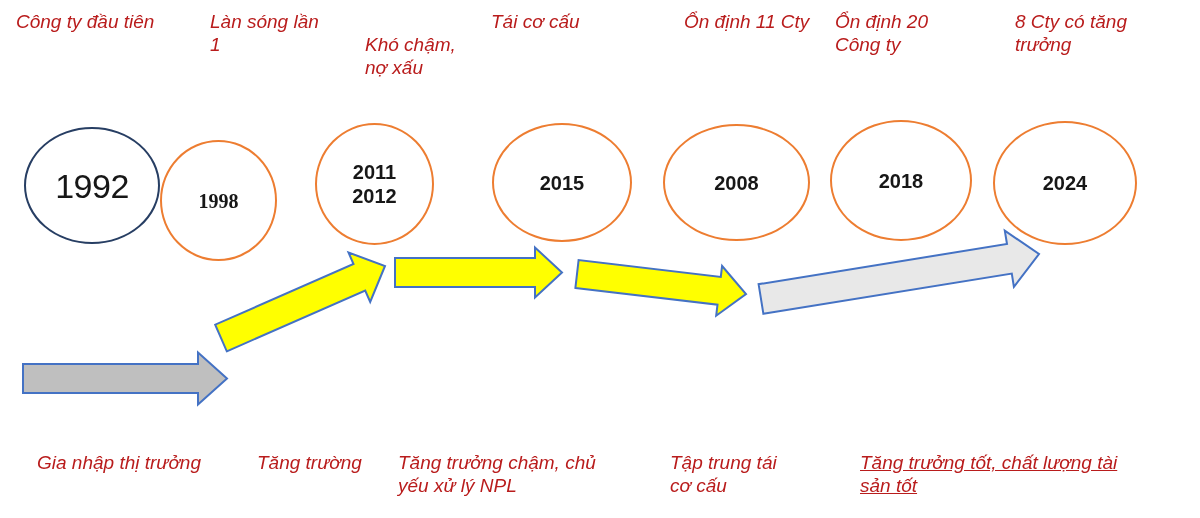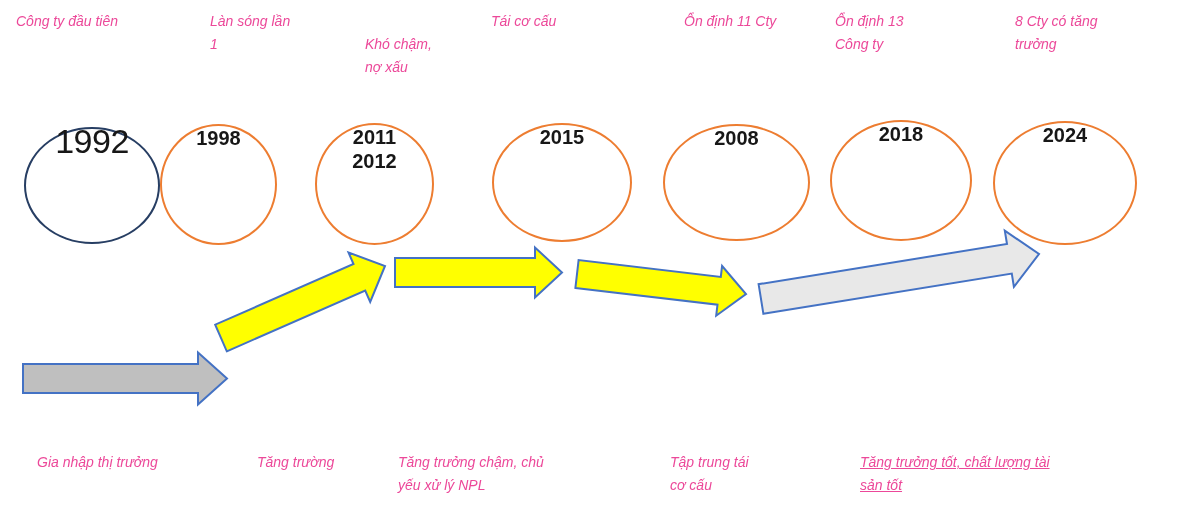--- a/index.html
+++ b/index.html
@@ -9,24 +9,24 @@
     height: 518px;
     background: #ffffff;
     overflow: hidden;
     font-family: "Liberation Sans", sans-serif;
     color: #111111;
   }
   
   .lbl {
     position: absolute;
     font-style: italic;
-    font-size: 14px;
+    font-size: 19px;
     line-height: 23px;
     white-space: pre-line;
-    color: #ec4899;
+    color: #b91c1c;
   }
   .t0 { left: 16px;   top: 10px;  width: 180px; }
   .t1 { left: 210px;  top: 10px;  width: 135px; }
   .t2 { left: 365px;  top: 33px;  width: 135px; }
   .t3 { left: 491px;  top: 10px;  width: 160px; }
   .t4 { left: 684px;  top: 10px;  width: 175px; }
   .t5 { left: 835px;  top: 10px;  width: 145px; }
   .t6 { left: 1015px; top: 10px;  width: 165px; }
   .b0 { left: 37px;   top: 451px; width: 210px; }
   .b1 { left: 257px;  top: 451px; width: 150px; }
@@ -34,26 +34,26 @@
   .b3 { left: 670px;  top: 451px; width: 160px; }
   .b4 { left: 860px;  top: 451px; width: 350px; text-decoration: underline; }
   
   .circle {
     position: absolute;
     box-sizing: border-box;
     border: 2px solid #000000;
     border-radius: 50%;
     background: #ffffff;
     display: flex;
-    align-items: flex-start;
+    align-items: center;
     justify-content: center;
     text-align: center;
   }
   .c0 { left: 24px;  top: 127px; width: 136px; height: 117px; }
-  .c1 { left: 160px; top: 124px; width: 117px; height: 121px; }
+  .c1 { left: 160px; top: 140px; width: 117px; height: 121px; font-family: Liberation Serif, serif; }
   .c2 { left: 315px; top: 123px; width: 119px; height: 122px; }
   .c3 { left: 492px; top: 123px; width: 140px; height: 119px; }
   .c4 { left: 663px; top: 124px; width: 147px; height: 117px; }
   .c5 { left: 830px; top: 120px; width: 142px; height: 121px; }
   .c6 { left: 993px; top: 121px; width: 144px; height: 124px; }
   .year {
     font-weight: 700;
     font-size: 20px;
     line-height: 24px;
     white-space: pre-line;
@@ -76,21 +76,21 @@
 
 <div id="canvas">
 
   <div class="lbl t0">Công ty đầu tiên</div>
   <div class="lbl t1">Làn sóng lần
 1</div>
   <div class="lbl t2">Khó chậm,
 nợ xấu</div>
   <div class="lbl t3">Tái cơ cấu</div>
   <div class="lbl t4">Ổn định 11 Cty</div>
-  <div class="lbl t5">Ổn định 13
+  <div class="lbl t5">Ổn định 20
 Công ty</div>
   <div class="lbl t6">8 Cty có tăng
 trưởng</div>
 
   <div class="circle c0" style="border-color: rgb(39, 62, 99);">
     <span class="year year-large">1992</span>
   </div>
   <div class="circle c1" style="border-color: rgb(237, 125, 49);">
     <span class="year">1998</span>
   </div>

